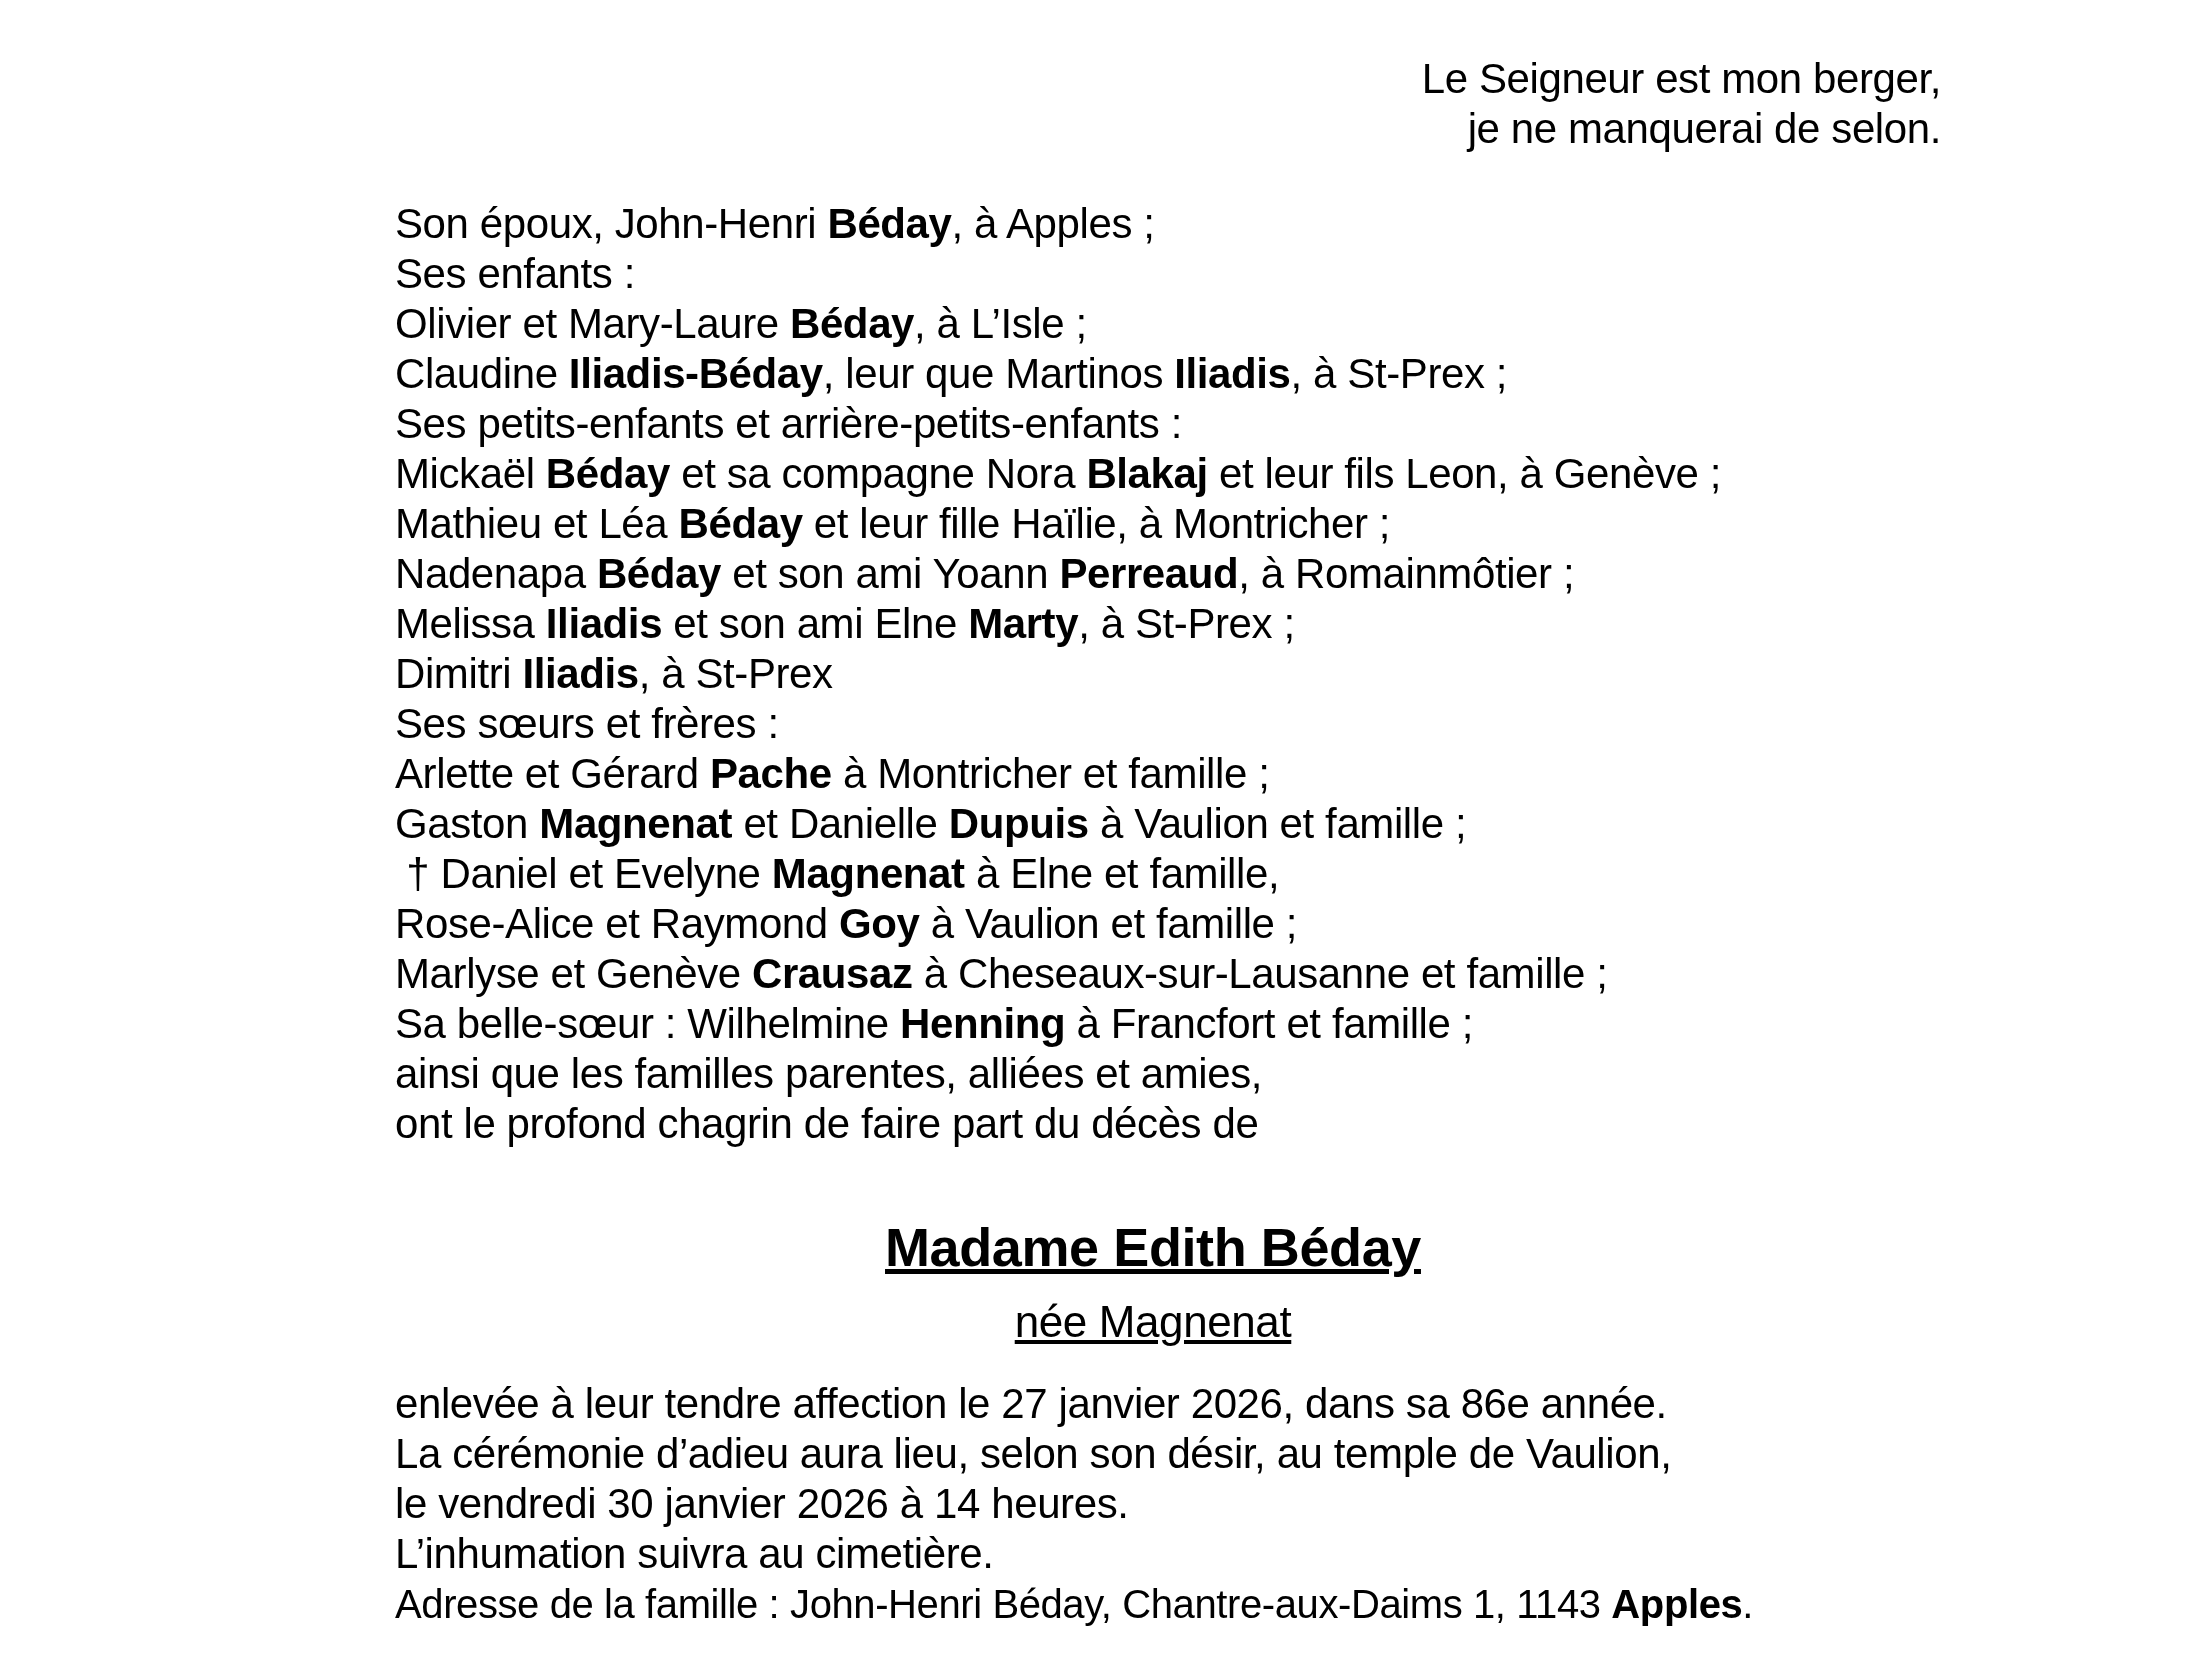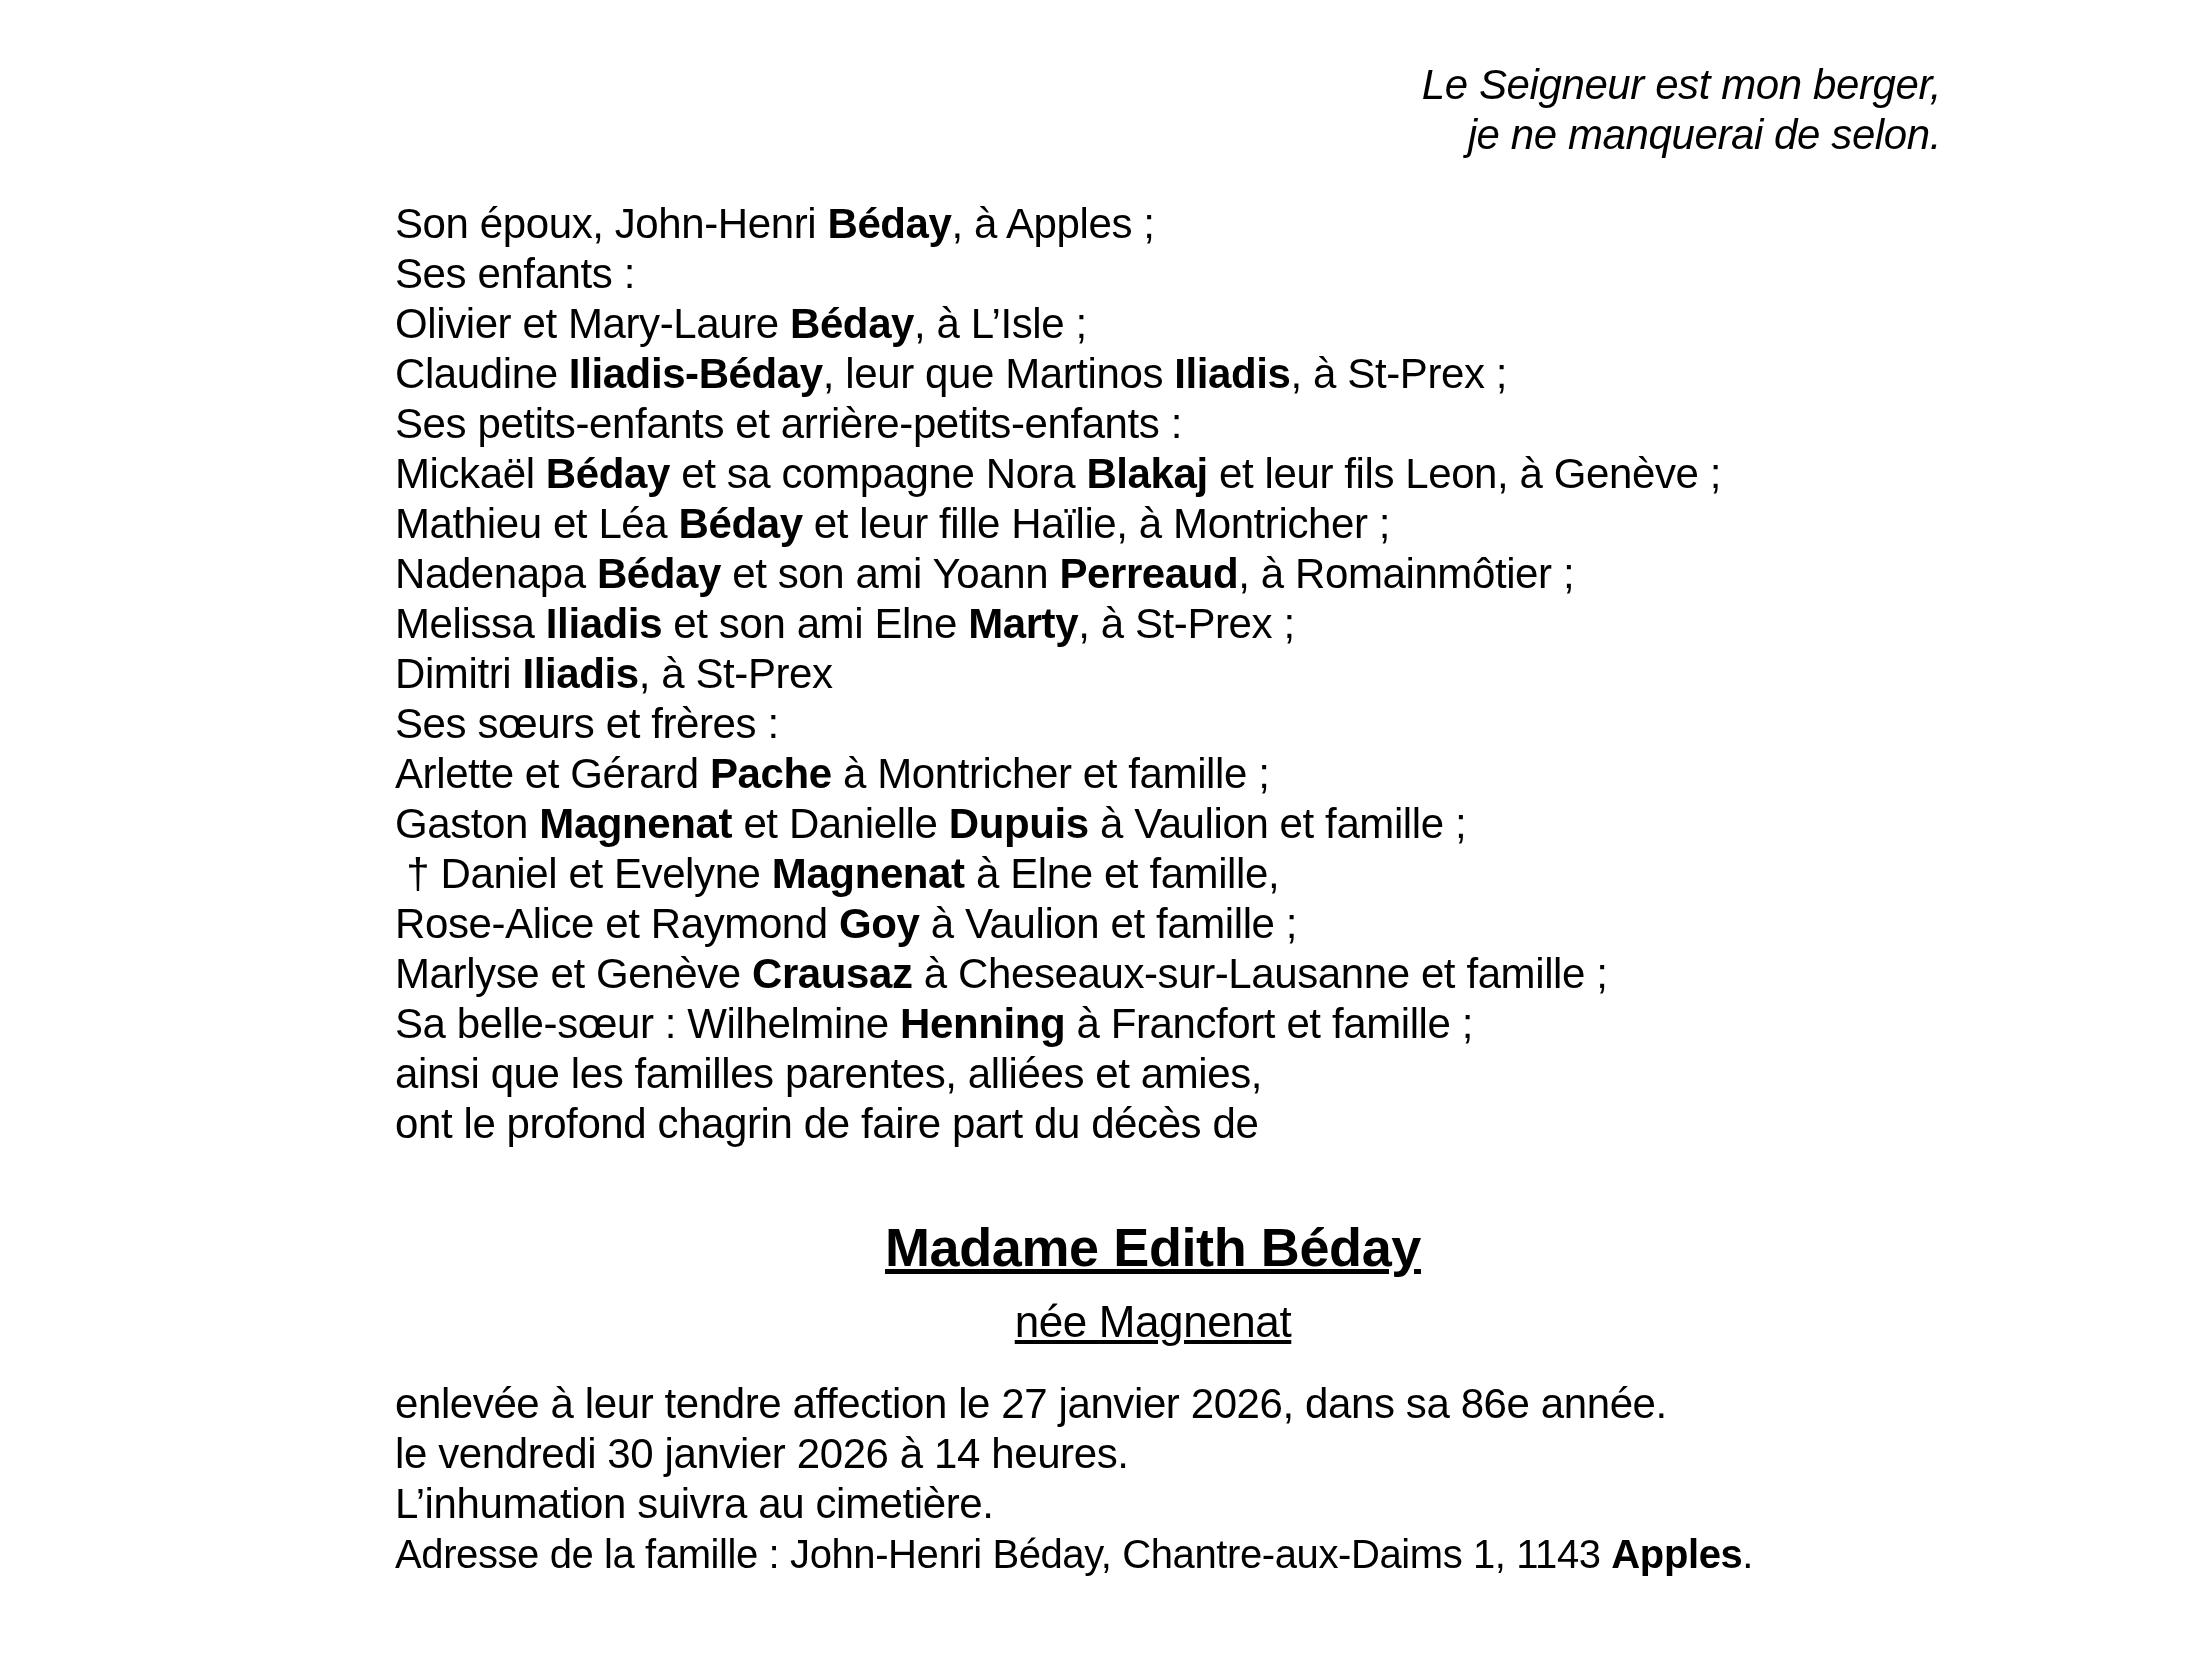--- a/index.html
+++ b/index.html
@@ -11,24 +11,23 @@
     position: relative;
     width: 2189px;
     height: 1672px;
     background: #ffffff;
     color: #000000;
     font-family: "Liberation Sans", "DejaVu Sans", sans-serif;
     overflow: hidden;
   }
   .epigraph {
     position: absolute;
-    top: 60px;
+    top: 54px;
     right: 248px;
     text-align: right;
-    font-style: italic;
     font-size: 42px;
     line-height: 50px;
     letter-spacing: -0.4px;
     white-space: nowrap;
   }
   .family {
     position: absolute;
     top: 199px;
     left: 395px;
     font-size: 42px;
@@ -104,20 +103,21 @@
     </div>
 
   <div class="deceased-block">
     <div class="deceased-name">Madame Edith Béday</div>
     <div class="maiden-name">née Magnenat</div>
   </div>
 
   <div class="ceremony">
     <div>
         <div><span>enlevée à leur tendre affection le 27 janvier 2026, dans sa 86e année.</span></div>
+        <div><span>La cérémonie d’adieu aura lieu, selon son désir, au temple de Vaulion,</span></div>
         <div><span>le vendredi 30 janvier 2026 à 14 heures.</span></div>
         <div><span>L’inhumation suivra au cimetière.</span></div>
       </div>
     <div class="address"><span>Adresse de la famille : John-Henri Béday, Chantre-aux-Daims 1, 1143 </span><span class="b">Apples</span><span>.</span></div>
   </div>
 
 </div>
 
 
 </body></html>

